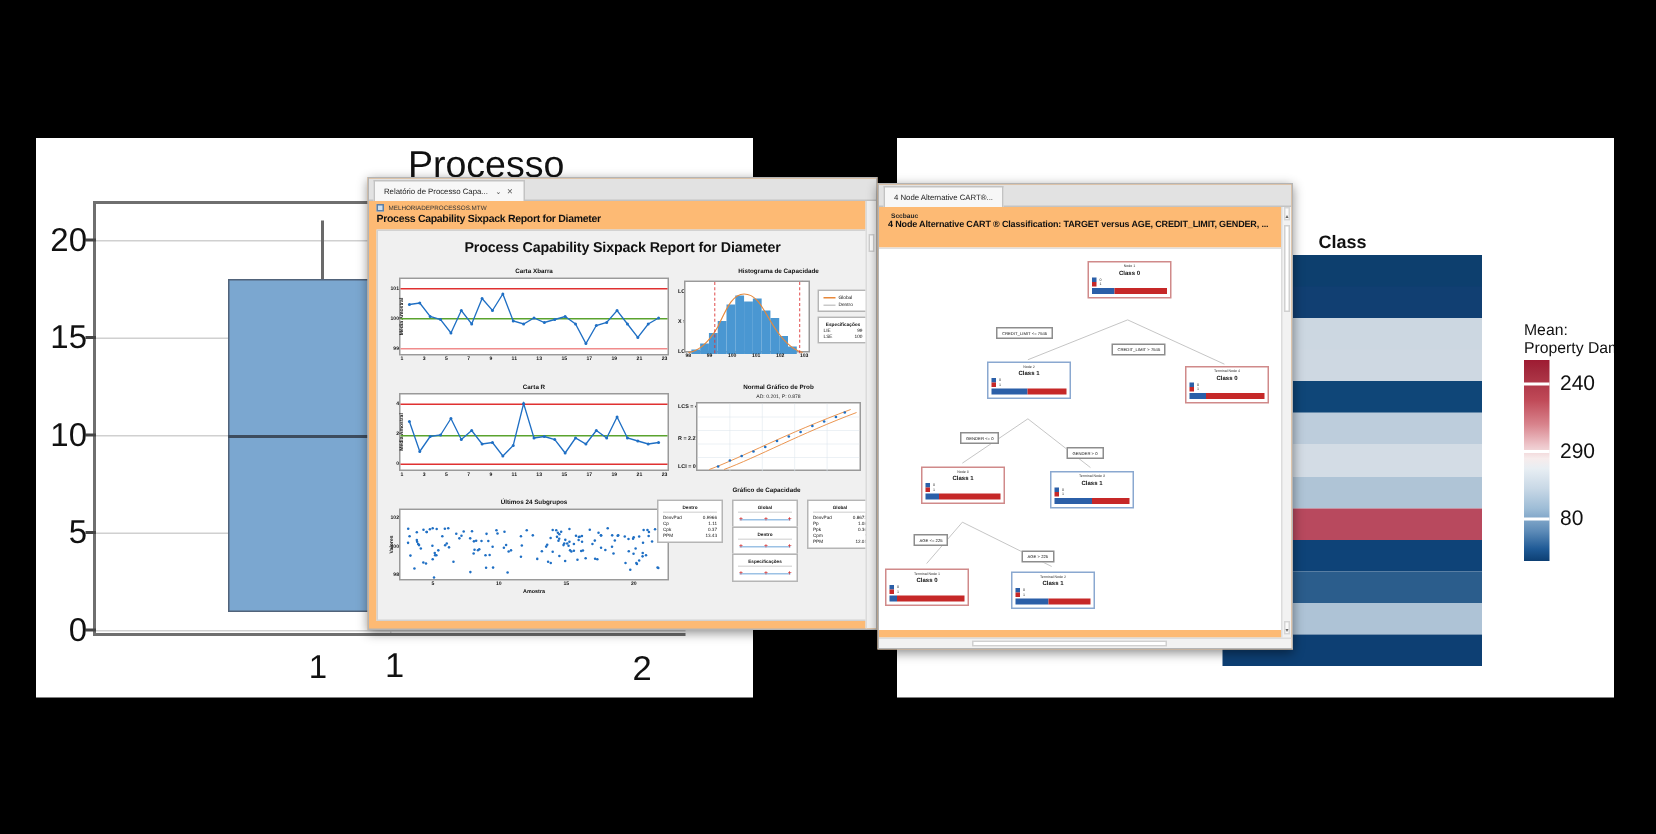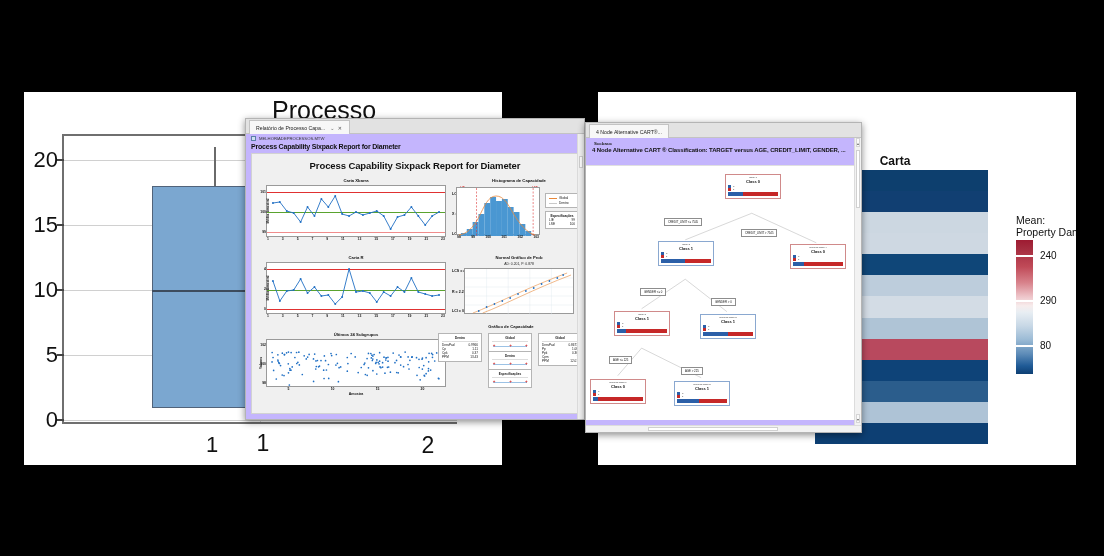--- a/index.html
+++ b/index.html
@@ -82,27 +82,27 @@
     white-space: nowrap;
   }
   .hm-legend-bar {
     position: absolute;
     width: 17px;
     background: linear-gradient(to bottom,
        #9e1b32 0%, #a42b3e 6%, #c04a58 20%, #d8838c 32%,
        #edc3c8 42%, #f7ecec 49%, #e8eef3 54%,
        #c8d8e6 64%, #9dbcd6 74%, #5e8cb8 85%, #1f5a96 94%, #0d3f73 100%);
   }
-  .hm-legend-tick { position: absolute; font-size: 10px; color: #111; transform: translateY(-50%); }
+  .hm-legend-tick { position: absolute; font-size: 14px; color: #111; transform: translateY(-50%); }
   .hm-legend-notch { position: absolute; width: 17px; height: 2px; background: #ffffff; }
 
   
   .mtb-window {
     position: absolute;
-    background: #c4b5fd;
+    background: #fdba74;
     border: 1px solid #b4b4b4;
     box-shadow: 0 2px 7px rgba(0,0,0,0.45);
     overflow: hidden;
   }
   #win-capability { left: 245px; top: 118px; width: 340px; height: 302px; }
   #win-cart       { left: 585px; top: 122px; width: 277px; height: 311px; }
 
   .mtb-tabstrip {
     position: relative; height: 15px;
     background: #e2e2e2;
@@ -261,21 +261,21 @@
 
       <div class="bp-box" style="left:88px; top:50px; width:125px; height:222px;"></div>
       <div class="bp-median" style="left:88px; top:154px; width:125px;"></div>
     </div>
 
     <div class="bp-xtick" style="left:188px; top:340px;">1</div>
   </div>
 
   <div class="slide" id="slide-heatmap">
 
-    <div class="hm-col-label" style="left:297px; top:62px;">Carta</div>
+    <div class="hm-col-label" style="left:297px; top:62px;">Class</div>
 
     <div id="heatmap-bands">
         <div class="hm-band" style="left: 217px; width: 173px; top: 78px; height: 21.5769px; background: rgb(13, 63, 110);"></div>
         <div class="hm-band" style="left: 217px; width: 173px; top: 99.0769px; height: 21.5769px; background: rgb(17, 63, 114);"></div>
         <div class="hm-band" style="left: 217px; width: 173px; top: 120.154px; height: 21.5769px; background: rgb(204, 215, 225);"></div>
         <div class="hm-band" style="left: 217px; width: 173px; top: 141.231px; height: 21.5769px; background: rgb(206, 216, 226);"></div>
         <div class="hm-band" style="left: 217px; width: 173px; top: 162.308px; height: 21.5769px; background: rgb(15, 70, 120);"></div>
         <div class="hm-band" style="left: 217px; width: 173px; top: 183.385px; height: 21.5769px; background: rgb(189, 205, 220);"></div>
         <div class="hm-band" style="left: 217px; width: 173px; top: 204.462px; height: 21.5769px; background: rgb(211, 220, 229);"></div>
         <div class="hm-band" style="left: 217px; width: 173px; top: 225.538px; height: 21.5769px; background: rgb(175, 196, 214);"></div>

